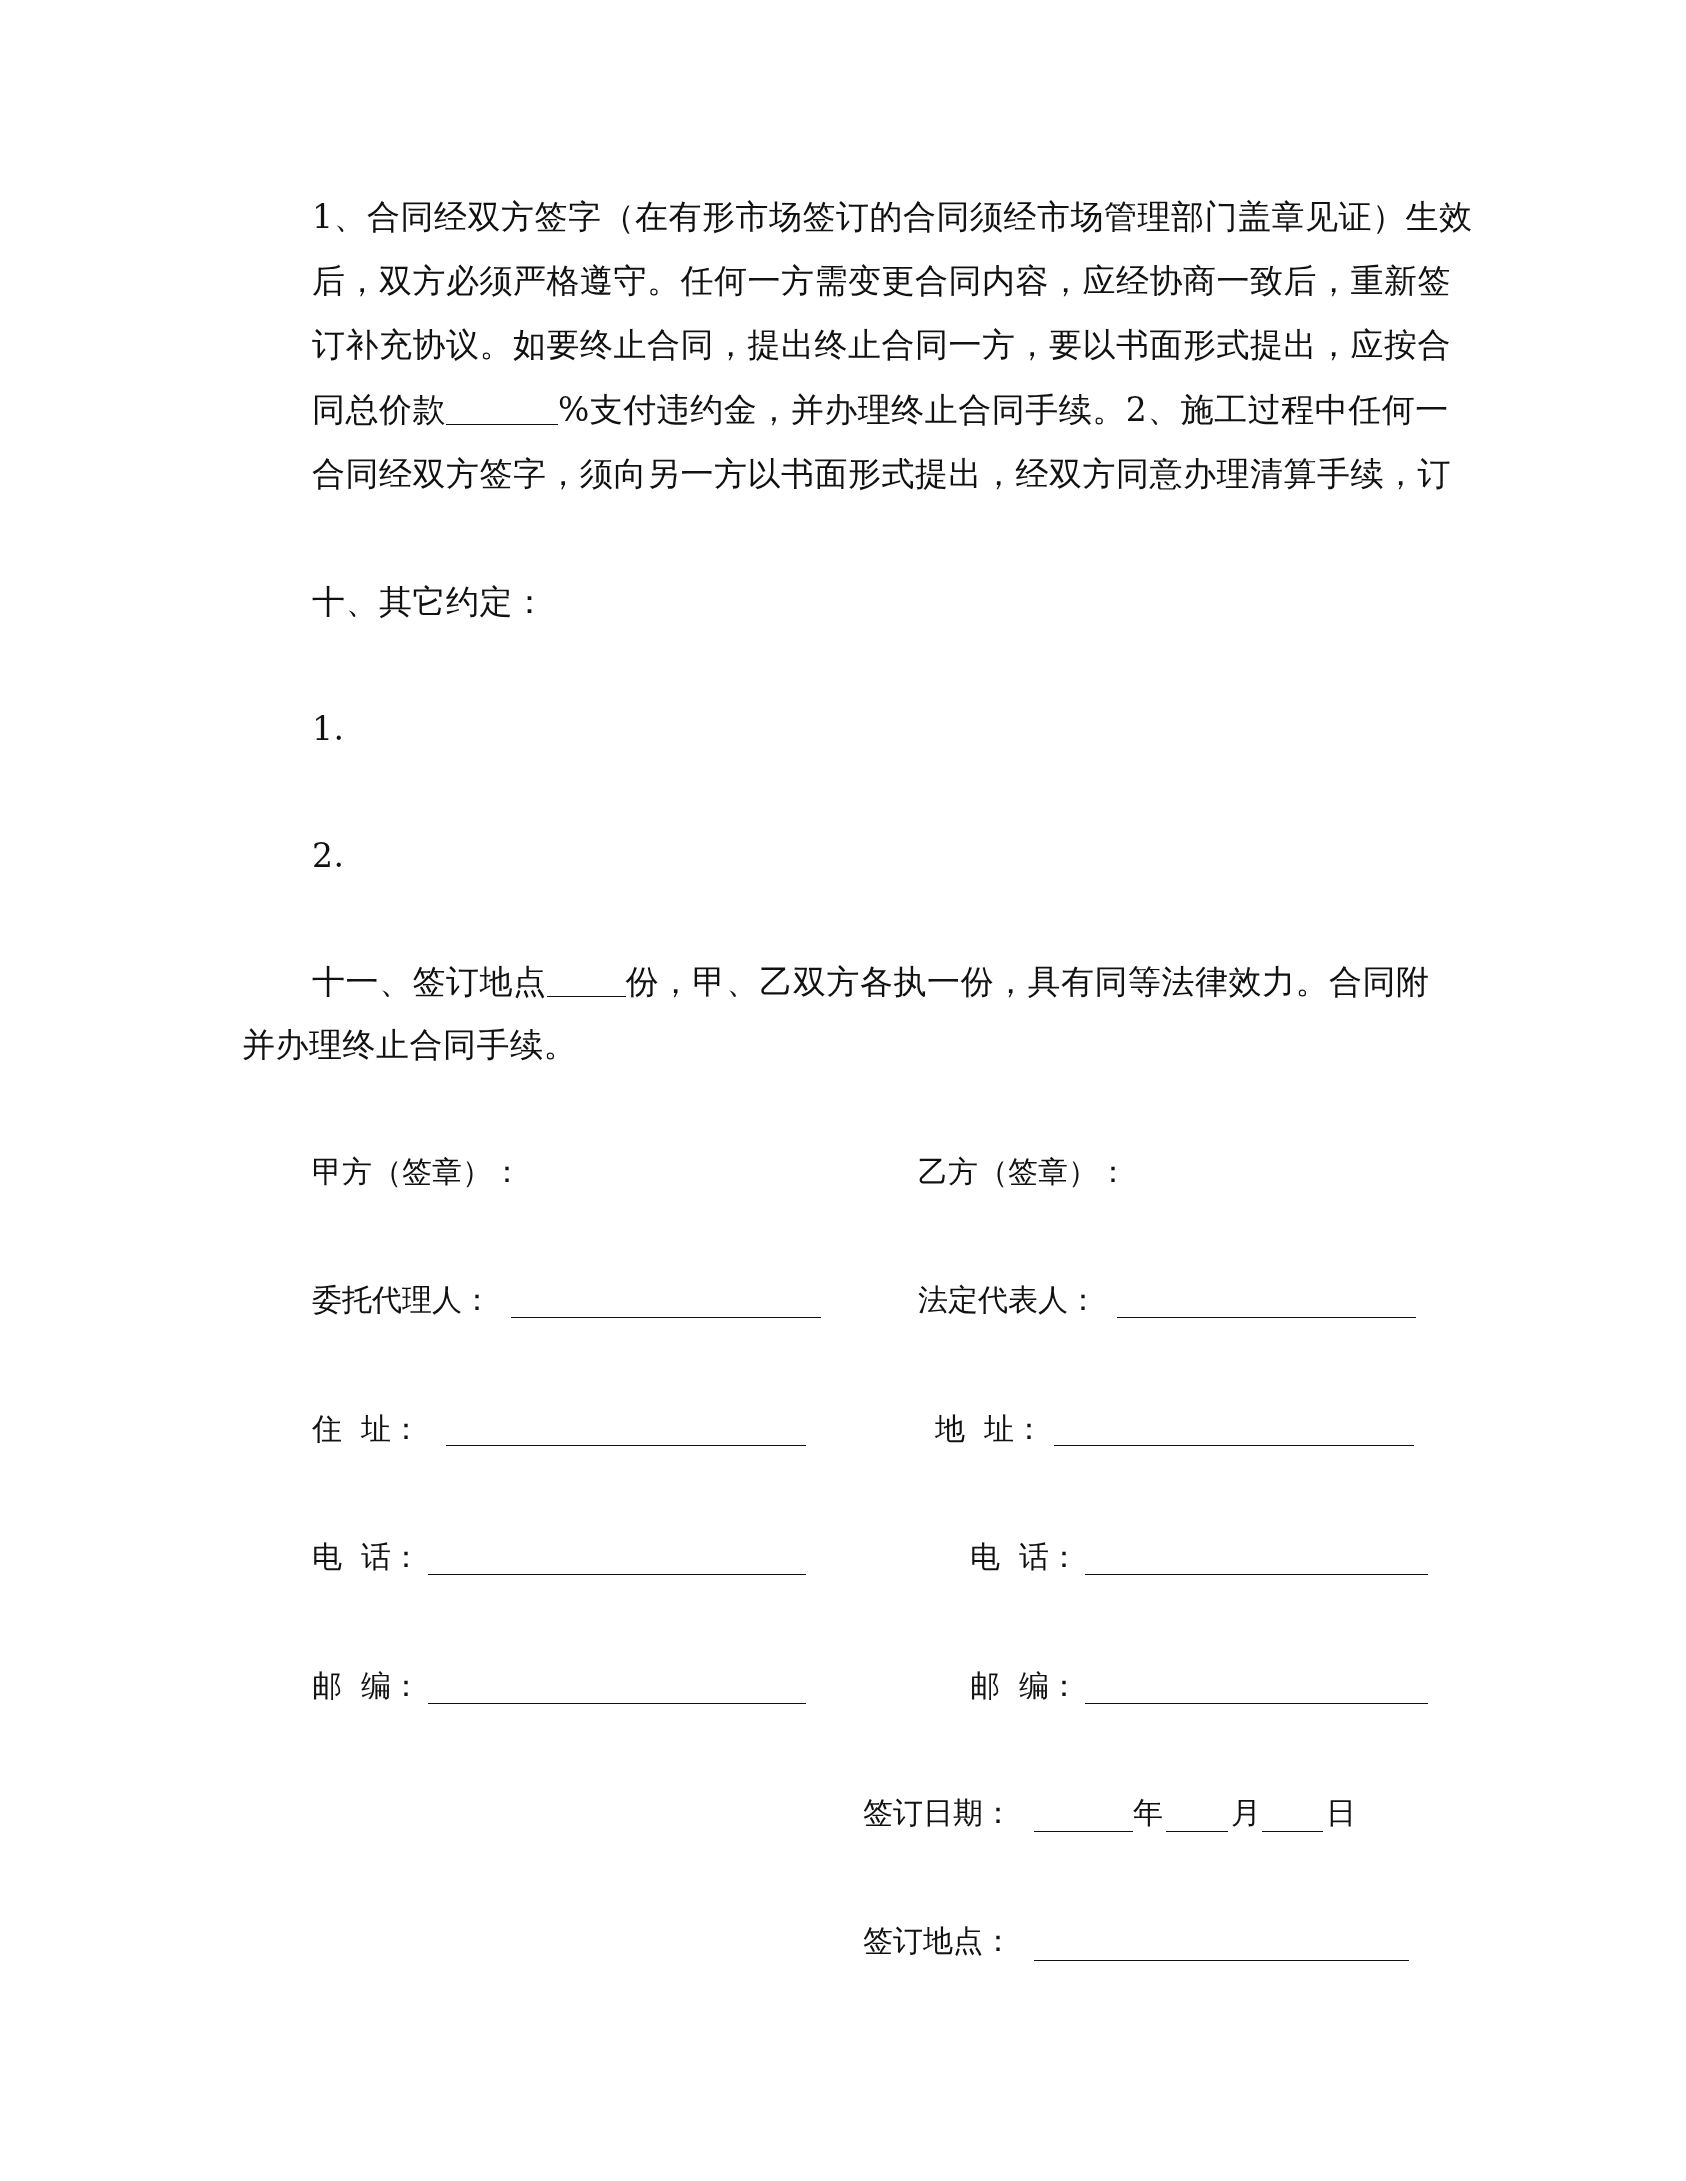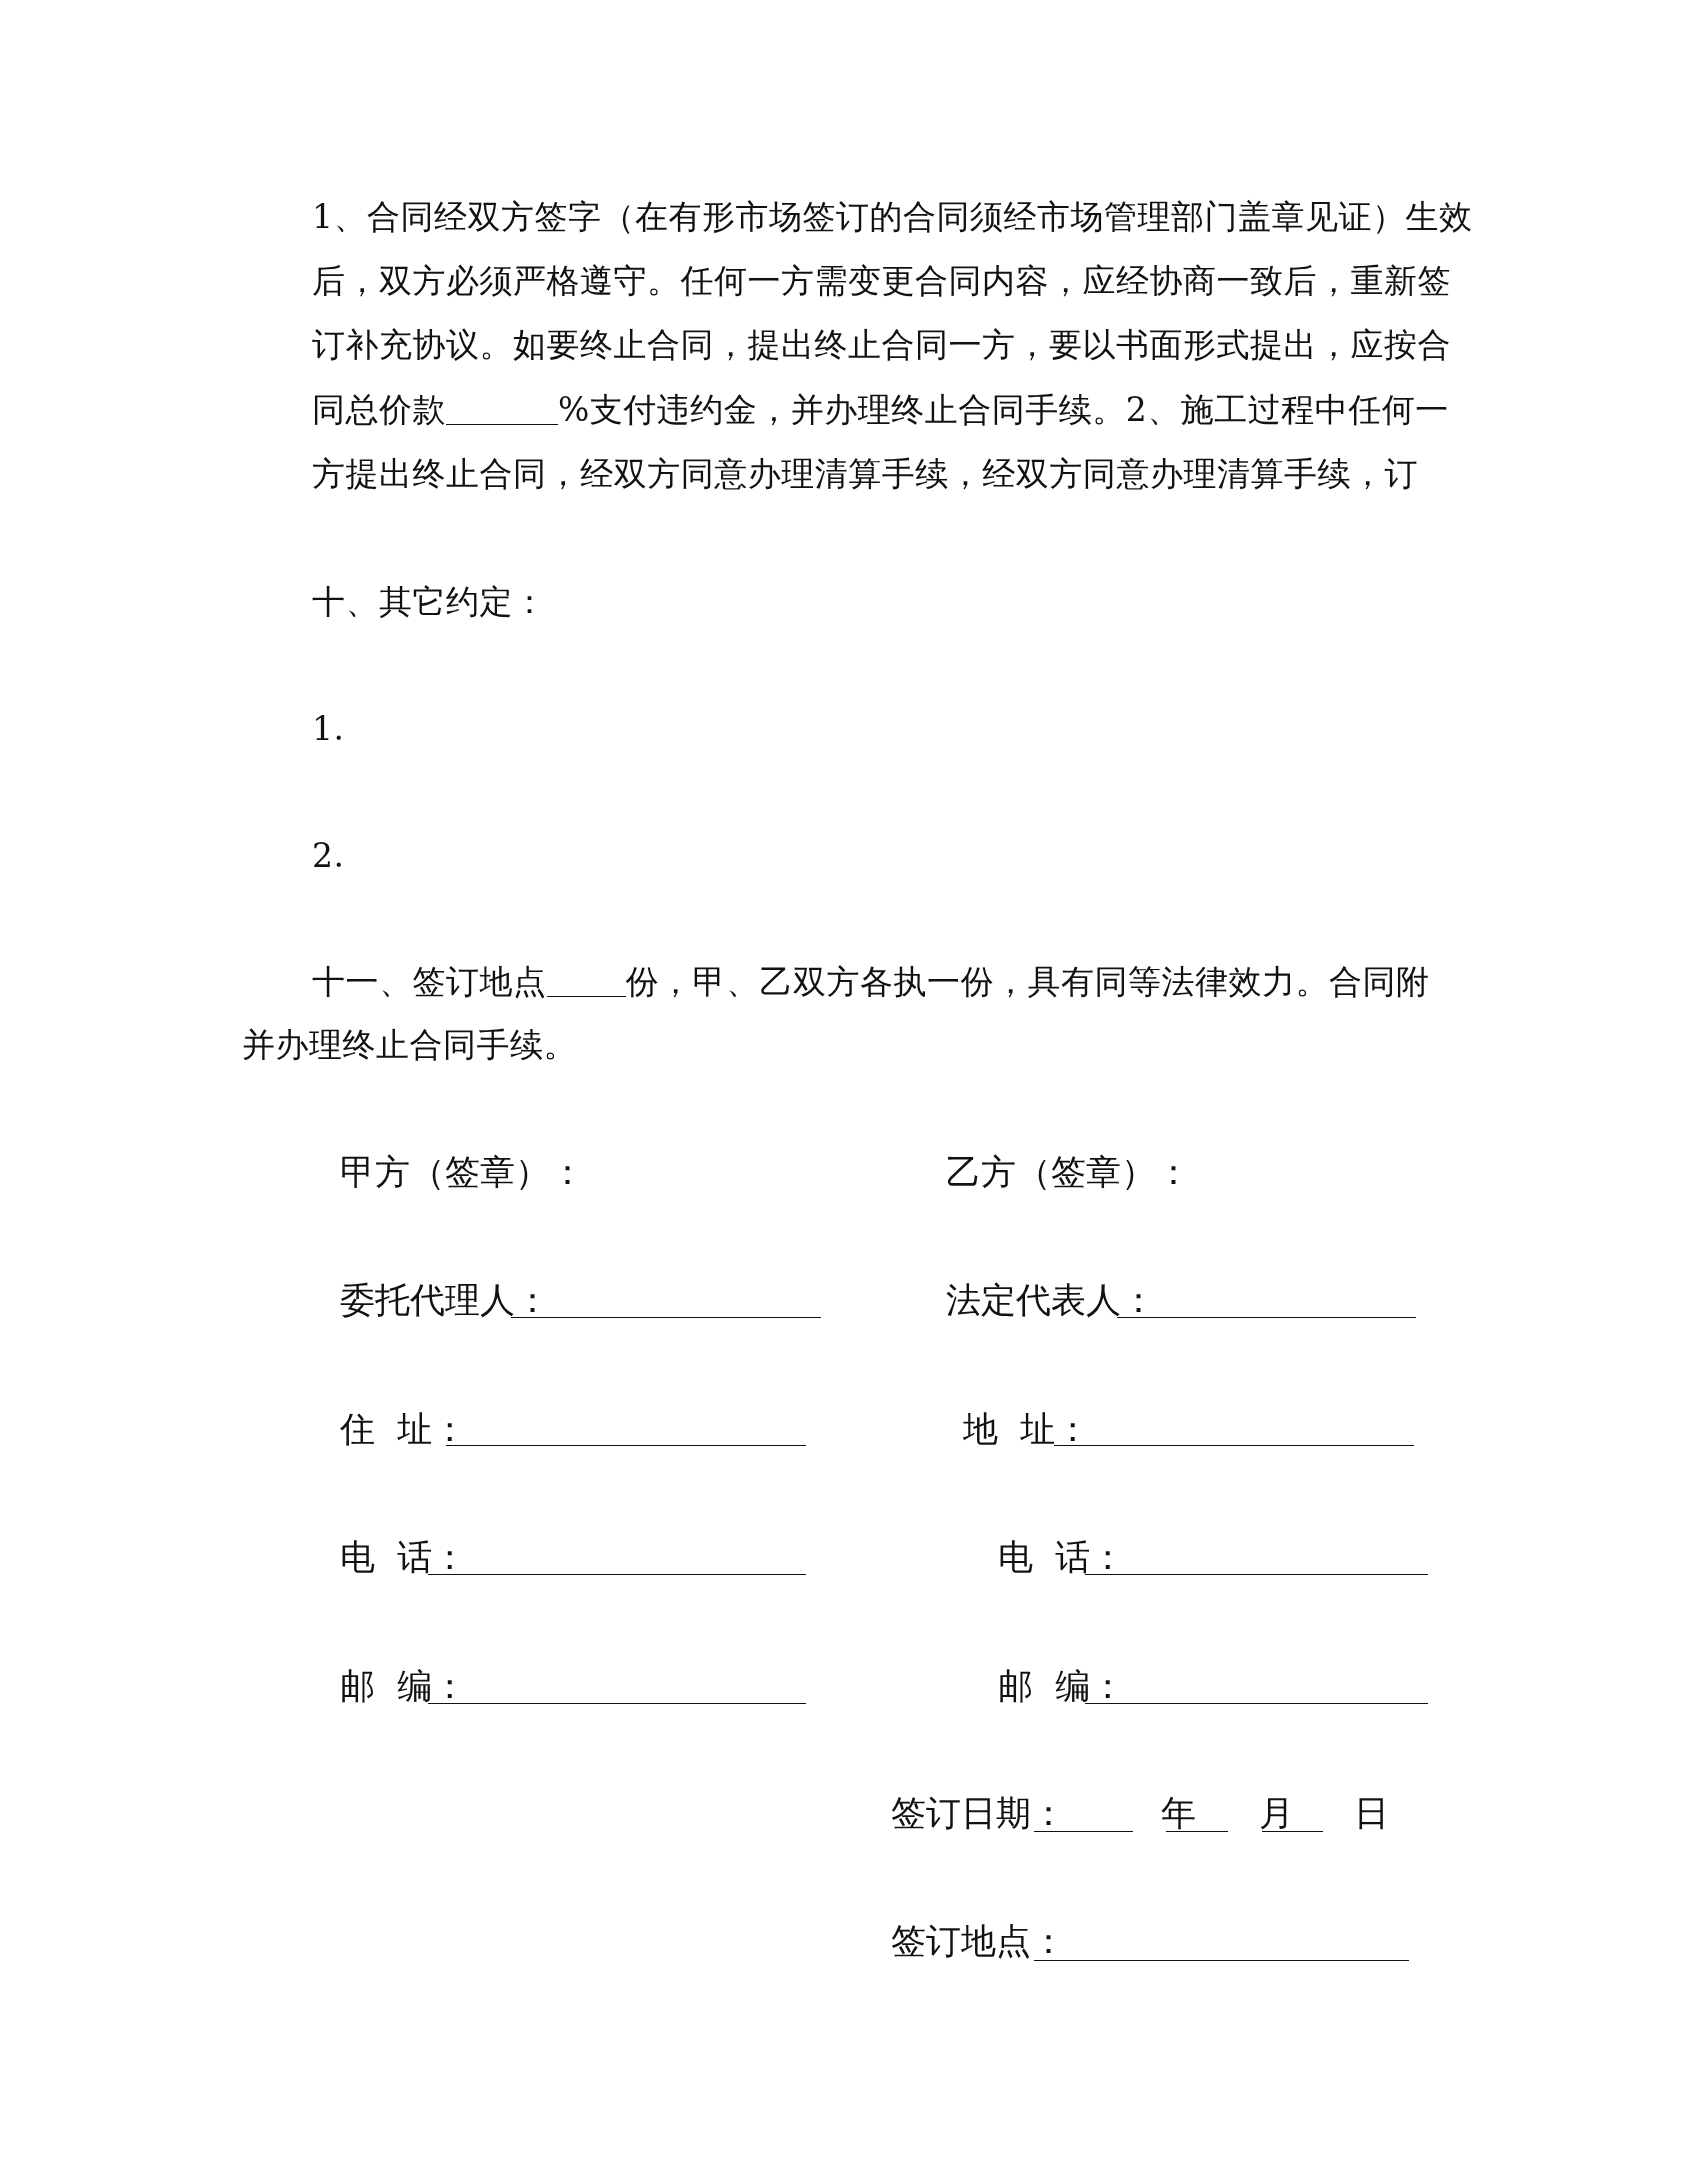--- a/index.html
+++ b/index.html
@@ -40,43 +40,42 @@
     .blank {
       display: inline-block;
       border-bottom: 1.8px solid #111;
       height: 31px;
       vertical-align: baseline;
       position: relative;
       top: 3.7px;
     }
     .field-label {
       position: absolute;
-      font-size: 35px;
+      font-size: 30px;
       line-height: 40px;
       white-space: nowrap;
-      margin-left: 28px;
     }
     .field-line {
       position: absolute;
       height: 0;
       border-bottom: 1.8px solid #111;
     }
   </style>
 </head>
 <body>
 
 <div class="page">
 
   <div class="line para-line" style="top:197px;">1、合同经双方签字（在有形市场签订的合同须经市场管理部门盖章见证）生效</div>
   <div class="line para-line" style="top:325px;">订补充协议。如要终止合同，提出终止合同一方，要以书面形式提出，应按合</div>
   <div class="line para-line" style="top:261px;">后，双方必须严格遵守。任何一方需变更合同内容，应经协商一致后，重新签</div>
   <div class="line para-line" style="top:389px;">
     <span>同总价款</span><span class="blank" style="width:112px;"></span><span>%支付违约金，并办理终止合同手续。2、施工过程中任何一</span>
   </div>
-  <div class="line para-line" style="top:454px;">方提出终止合同，经双方同意办理清算手续，经双方同意办理清算手续，订</div>
+  <div class="line para-line" style="top:454px;">合同经双方签字，须向另一方以书面形式提出，经双方同意办理清算手续，订</div>
 
   <div class="line" style="left:312px; top:582px;">十、其它约定：</div>
   <div class="line" style="left:312px; top:709px;">1.</div>
   <div class="line" style="left:312px; top:836px;">2.</div>
 
   <div class="line para-line" style="top:961px;">
     <span>十一、签订地点</span><span class="blank" style="width:79px;"></span><span>份，甲、乙双方各执一份，具有同等法律效力。合同附</span>
   </div>
   <div class="line" style="left:242px; top:1025px;">并办理终止合同手续。</div>
 

